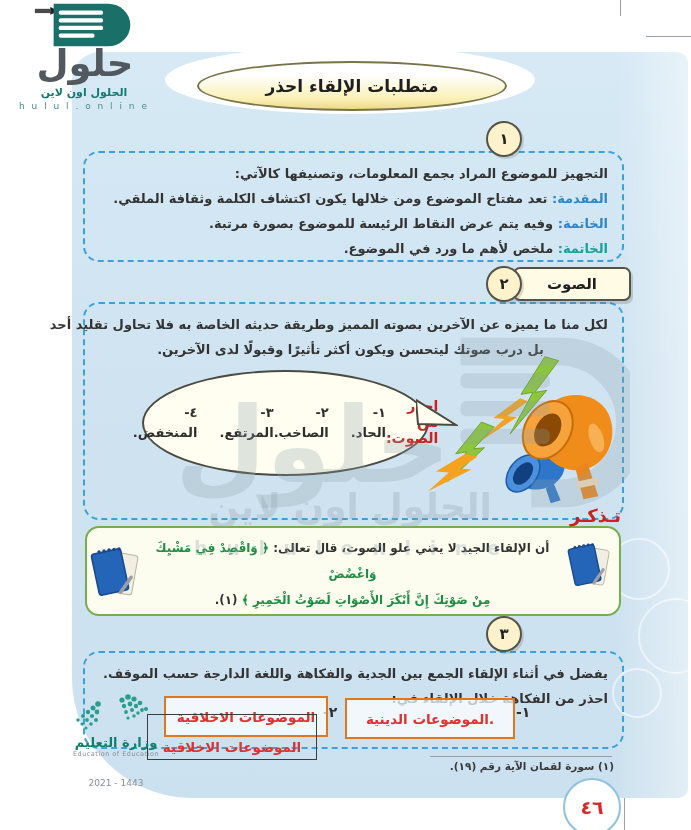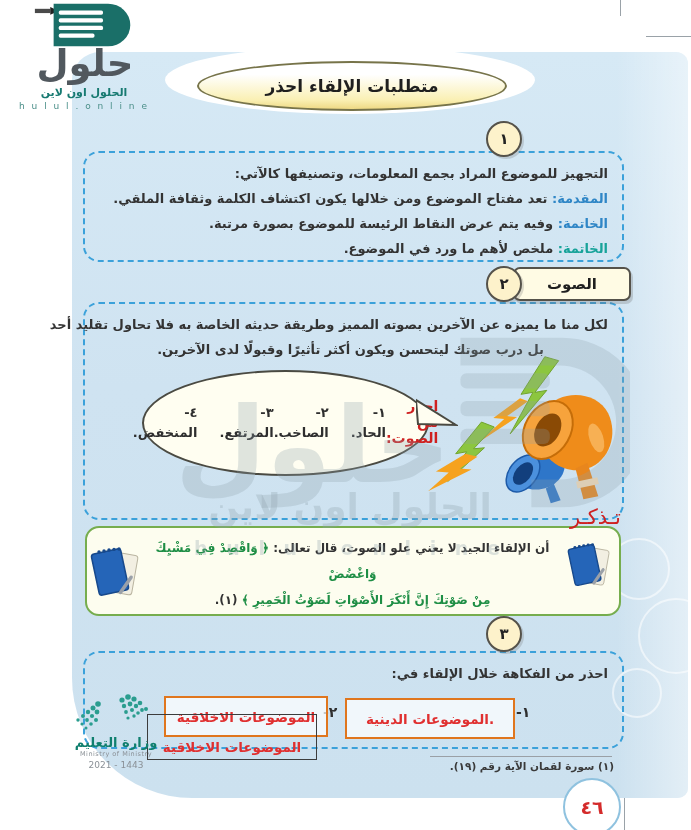--- a/index.html
+++ b/index.html
@@ -61,21 +61,21 @@
     display:flex;flex-direction:row;align-items:center;justify-content:center;
     direction:rtl;
   }
   .bubble-title{color:#cf2020;font-weight:bold;font-size:14px;margin-bottom:2px;}
   .bubble-row{display:flex;gap:22px;direction:rtl;font-weight:bold;font-size:13px;color:#2e2e2e;line-height:20px;}
   
   .rem{
     left:85px;top:526px;width:532px;height:86px;
     border:2.5px solid #76ad4e;border-radius:14px;background:#fdfdef;z-index:13;
   }
-  .rem-label{left:570px;top:505px;color:#cf2020;font-weight:normal;font-size:21px;z-index:14;}
+  .rem-label{left:570px;top:505px;color:#cf2020;font-weight:bold;font-size:18px;z-index:14;}
   .rem-text{left:145px;top:535px;width:415px;direction:rtl;text-align:center;
     font-weight:bold;font-size:12px;color:#333;line-height:26px;z-index:14;}
   .verse{color:#1e8e45;}
   
   .q-label{font-weight:bold;font-size:14px;color:#2e2e2e;z-index:15;direction:rtl;}
   .ans-box{
     border:2.5px solid #e0761d;background:rgba(255,255,255,0.72);
     display:flex;align-items:center;justify-content:center;
     color:#e03030;font-weight:bold;font-size:13.5px;direction:rtl;z-index:15;white-space:nowrap;
   }
@@ -97,21 +97,21 @@
   }
   
   .brand{left:6px;top:2px;width:158px;height:116px;z-index:20;}
   .brand-name{left:14px;top:42px;width:130px;text-align:center;font-size:37px;font-weight:bold;color:#51585e;direction:rtl;line-height:40px;}
   .brand-tag{left:2px;top:84px;width:152px;text-align:center;font-size:11px;font-weight:bold;color:#177a71;direction:rtl;}
   .brand-domain{left:2px;top:99px;width:152px;text-align:center;font-size:9px;letter-spacing:2px;color:#4b8f89;}
   
   .ministry{left:52px;top:686px;width:128px;height:104px;z-index:20;text-align:center;}
   .ministry-name{font-size:13px;font-weight:bold;color:#0f7f6e;direction:rtl;line-height:14px;}
   .ministry-en{font-size:6.5px;color:#8a9096;letter-spacing:0.5px;}
-  .ministry-years{font-size:9px;color:#8a9096;margin-top:2px;}
+  .ministry-years{font-size:9px;color:#8a9096;margin-top:20px;}
   
   .wm{pointer-events:none;color:#8fa2ac;font-weight:bold;z-index:30;}
   .wm-name{left:175px;top:385px;font-size:105px;opacity:0.28;direction:rtl;}
   .wm-line1{left:130px;top:486px;width:440px;text-align:center;font-size:36px;opacity:0.30;direction:rtl;}
   .wm-line2{left:130px;top:537px;width:440px;text-align:center;font-size:19px;letter-spacing:6px;opacity:0.30;}
 </style>
 </head>
 <body>
 
 <div class="abs page">
@@ -242,20 +242,21 @@
   <br>
   <span class="verse">مِنْ صَوْتِكَ إِنَّ أَنْكَرَ الأَصْوَاتِ لَصَوْتُ الْحَمِيرِ ﴾</span>
   <span>(١).</span>
 </div>
 
 <div class="abs sec-header" style="left:486px;top:616px;">
   <div class="sec-circle">٣</div>
 </div>
 <div class="abs dash" style="left:83px;top:651px;width:537px;height:94px;">
   <div class="txt pad">
+    <div>يفضل في أثناء الإلقاء الجمع بين الجدية والفكاهة واللغة الدارجة حسب الموقف.</div>
     <div>احذر من الفكاهة خلال الإلقاء في:</div>
   </div>
 </div>
 <div class="abs q-label" style="left:516px;top:704px;">١-</div>
 <div class="abs ans-box" style="left:345px;top:698px;width:166px;height:37px;">.الموضوعات الدينية</div>
 <div class="abs q-label" style="left:323px;top:704px;">٢-</div>
 <div class="abs ans-box" style="left:164px;top:696px;width:160px;height:37px;">الموضوعات الاخلاقية</div>
 <div class="abs ans-overlay" style="left:147px;top:714px;width:170px;height:46px;">الموضوعات الاخلاقية</div>
 
 <div class="abs footline"></div>
@@ -287,21 +288,21 @@
         <circle cx="66" cy="20" r="2.2"></circle>
         <circle cx="72" cy="24" r="1.9"></circle>
       <circle cx="56" cy="26" r="1.9"></circle>
         <circle cx="62" cy="24" r="2"></circle>
         <circle cx="68" cy="27" r="1.8"></circle>
       <circle cx="58" cy="32" r="1.6"></circle>
         <circle cx="64" cy="30" r="1.7"></circle>
     </g>
   </svg>
   <div class="ministry-name">وزارة التعليم</div>
-  <div class="ministry-en">Ministry of Ministry</div>
+  <div class="ministry-en">Education of Education</div>
   <div class="ministry-years">2021 - 1443</div>
 </div>
 
 <svg class="abs wm" style="left:445px;top:330px;opacity:0.25;" width="185" height="185" viewBox="0 0 120 120">
   <path d="M10,5 h66 a55,55 0 0 1 0,110 h-20 v-18 h18 a37,37 0 0 0 0,-74 h-64 z" fill="#8fa2ac"></path>
   <g fill="#8fa2ac">
     <rect x="10" y="28" width="58" height="10" rx="4"></rect>
     <rect x="10" y="46" width="58" height="10" rx="4"></rect>
     <rect x="10" y="64" width="58" height="10" rx="4"></rect>
   </g>

